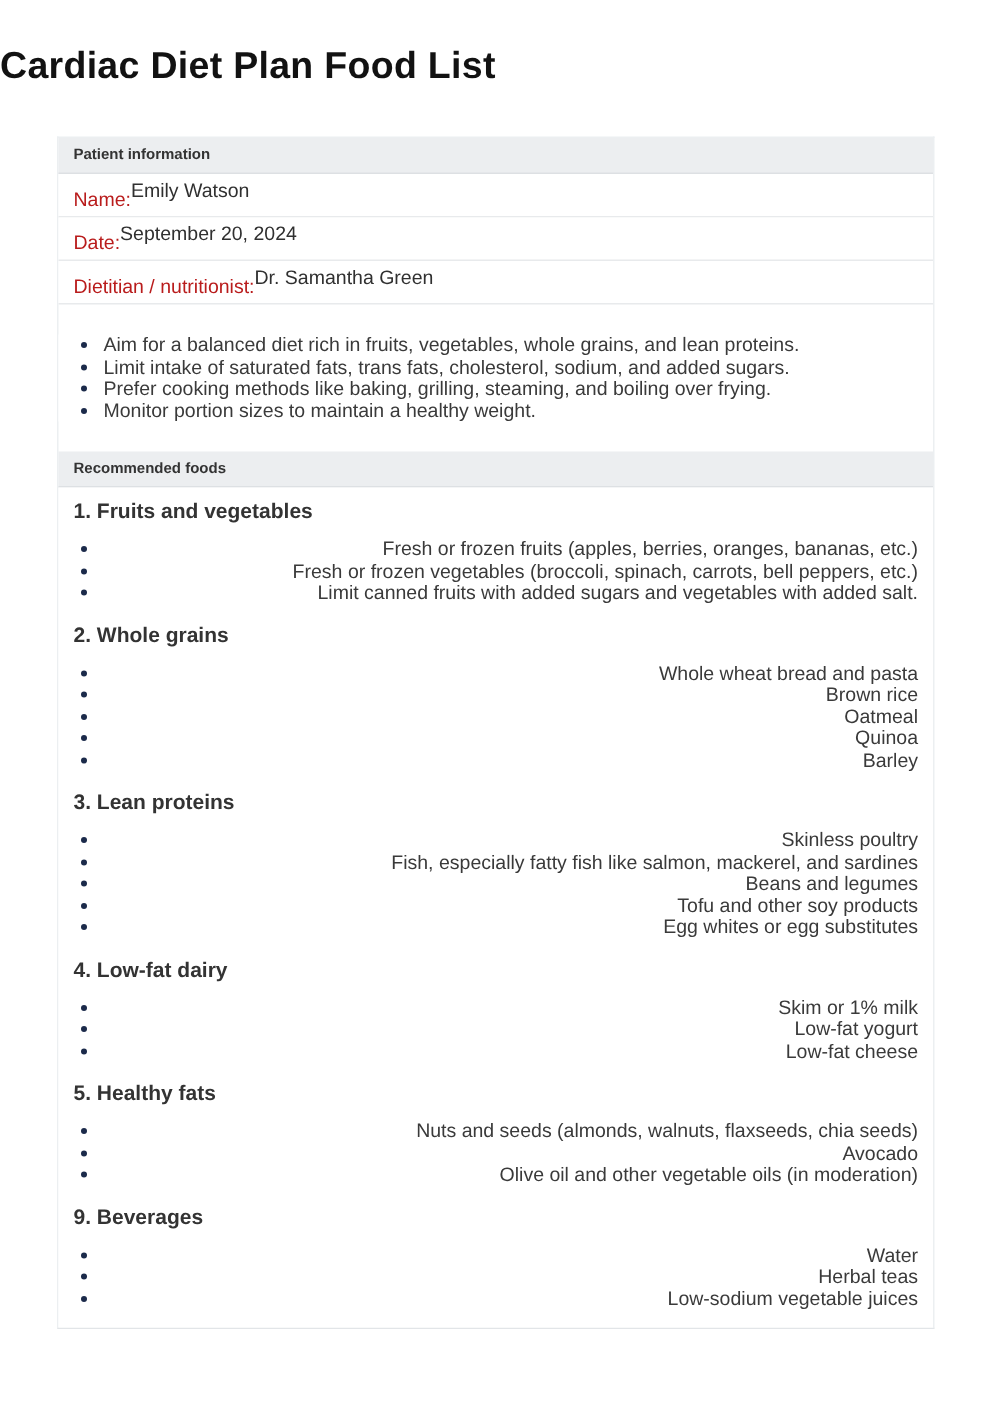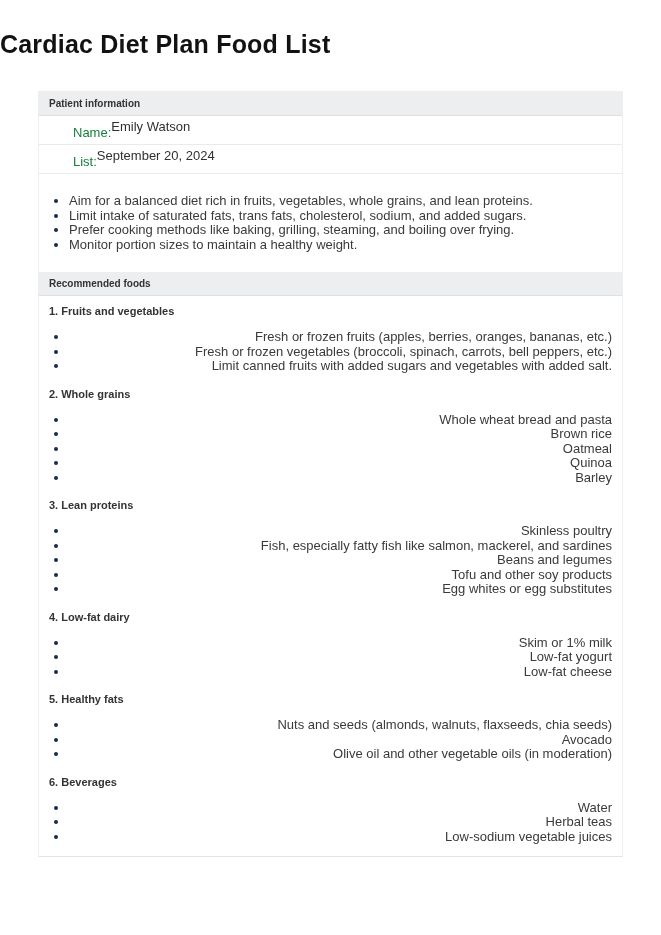--- a/index.html
+++ b/index.html
@@ -37,21 +37,21 @@
 
   .field-row {
     display: flex;
     align-items: flex-end;
     height: 29px;
     border-bottom: 1px solid #e8eaec;
     padding-left: 10px;
     font-size: 13px;
     background: #ffffff;
   }
-  .field-label { color: #15803d; padding-bottom: 4px; white-space: pre; margin-left: 24px; }
+  .field-label { color: #b91c1c; padding-bottom: 4px; white-space: pre; }
   .field-value { color: #303030; padding-bottom: 10px; }
 
   .sec-body {
     padding: 0 10px;
     font-size: 13px;
     color: #3a3a3a;
     background: #ffffff;
   }
 
   ul.bullet-list {
@@ -60,21 +60,21 @@
     list-style: disc;
   }
   ul.bullet-list li {
     line-height: 14.5px;
     color: #3a3a3a;
   }
   ul.bullet-list li::marker { color: #1b2a4a; }
 
   .rec-body { padding: 8px 10px 12px; }
   .sub-heading {
-    font-size: 11px;
+    font-size: 14px;
     font-weight: bold;
     color: #333333;
     margin: 13px 0 0;
     line-height: 15px;
   }
   .sub-heading:first-child { margin-top: 0; }
   ul.sub-list {
     margin: 11px 0 0;
     padding-left: 20px;
     list-style: disc;
@@ -89,22 +89,26 @@
 
 <div class="doc-box">
 
   <div class="sec-header">Patient information</div>
 
   <div class="field-row">
     <span class="field-label">Name:</span>
     <span class="field-value">Emily Watson</span>
   </div>
   <div class="field-row">
-    <span class="field-label">List:</span>
+    <span class="field-label">Date:</span>
     <span class="field-value">September 20, 2024</span>
+  </div>
+  <div class="field-row">
+    <span class="field-label">Dietitian / nutritionist:</span>
+    <span class="field-value">Dr. Samantha Green</span>
   </div>
 
   <div class="sec-body">
     <ul class="bullet-list">
         <li>Aim for a balanced diet rich in fruits, vegetables, whole grains, and lean proteins.</li>
         <li>Limit intake of saturated fats, trans fats, cholesterol, sodium, and added sugars.</li>
         <li>Prefer cooking methods like baking, grilling, steaming, and boiling over frying.</li>
         <li>Monitor portion sizes to maintain a healthy weight.</li>
       </ul>
   </div>
@@ -138,21 +142,21 @@
         <li>Skim or 1% milk</li>
         <li>Low-fat yogurt</li>
         <li>Low-fat cheese</li>
       </ul>
       <h3 class="sub-heading">5. Healthy fats</h3>
       <ul class="sub-list">
         <li>Nuts and seeds (almonds, walnuts, flaxseeds, chia seeds)</li>
         <li>Avocado</li>
         <li>Olive oil and other vegetable oils (in moderation)</li>
       </ul>
-      <h3 class="sub-heading">6. Beverages</h3>
+      <h3 class="sub-heading">9. Beverages</h3>
       <ul class="sub-list">
         <li>Water</li>
         <li>Herbal teas</li>
         <li>Low-sodium vegetable juices</li>
       </ul>
     </div>
 
 </div>
 
 </body></html>

